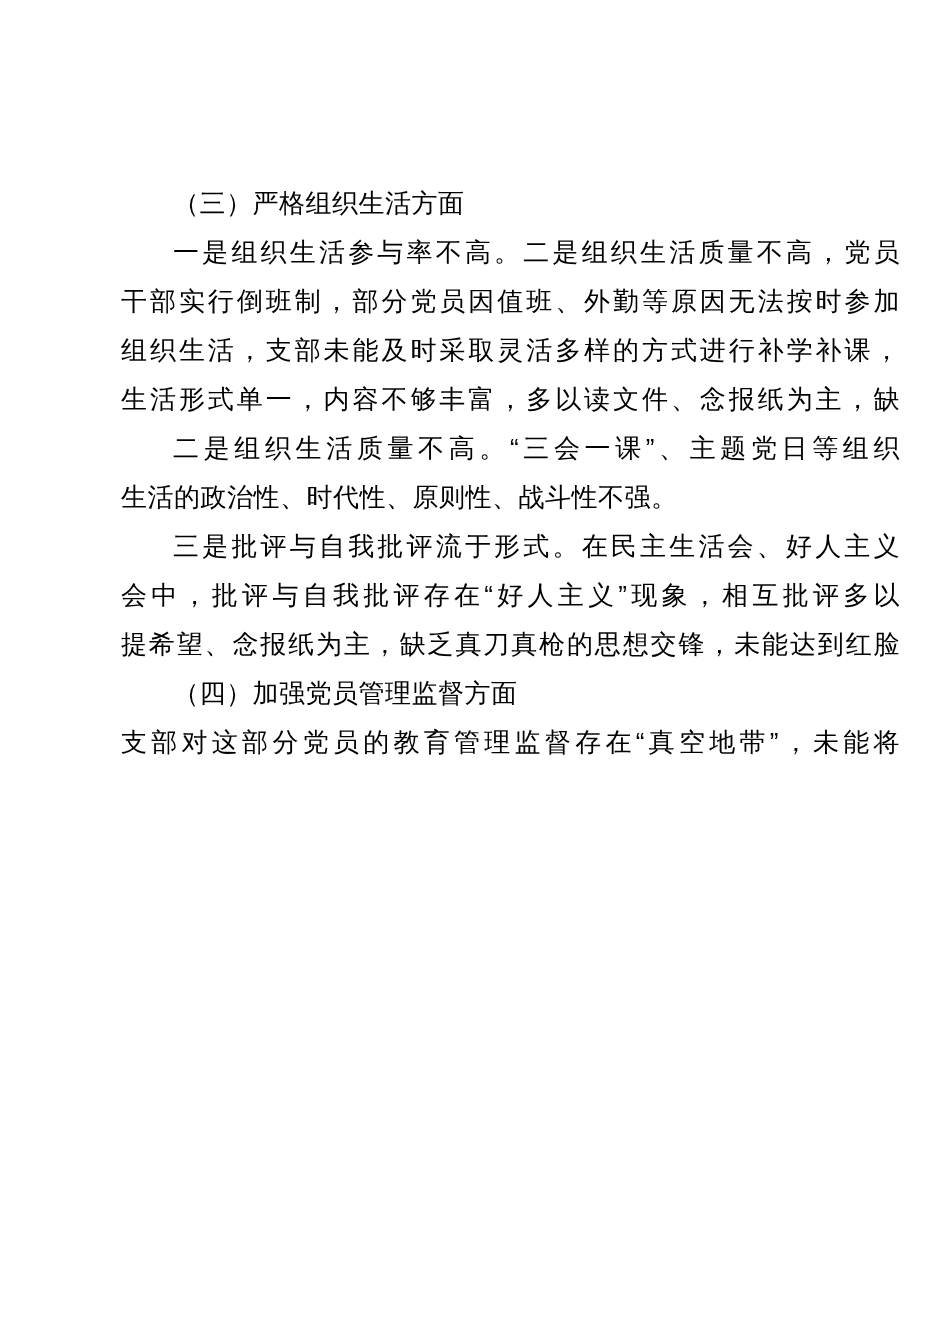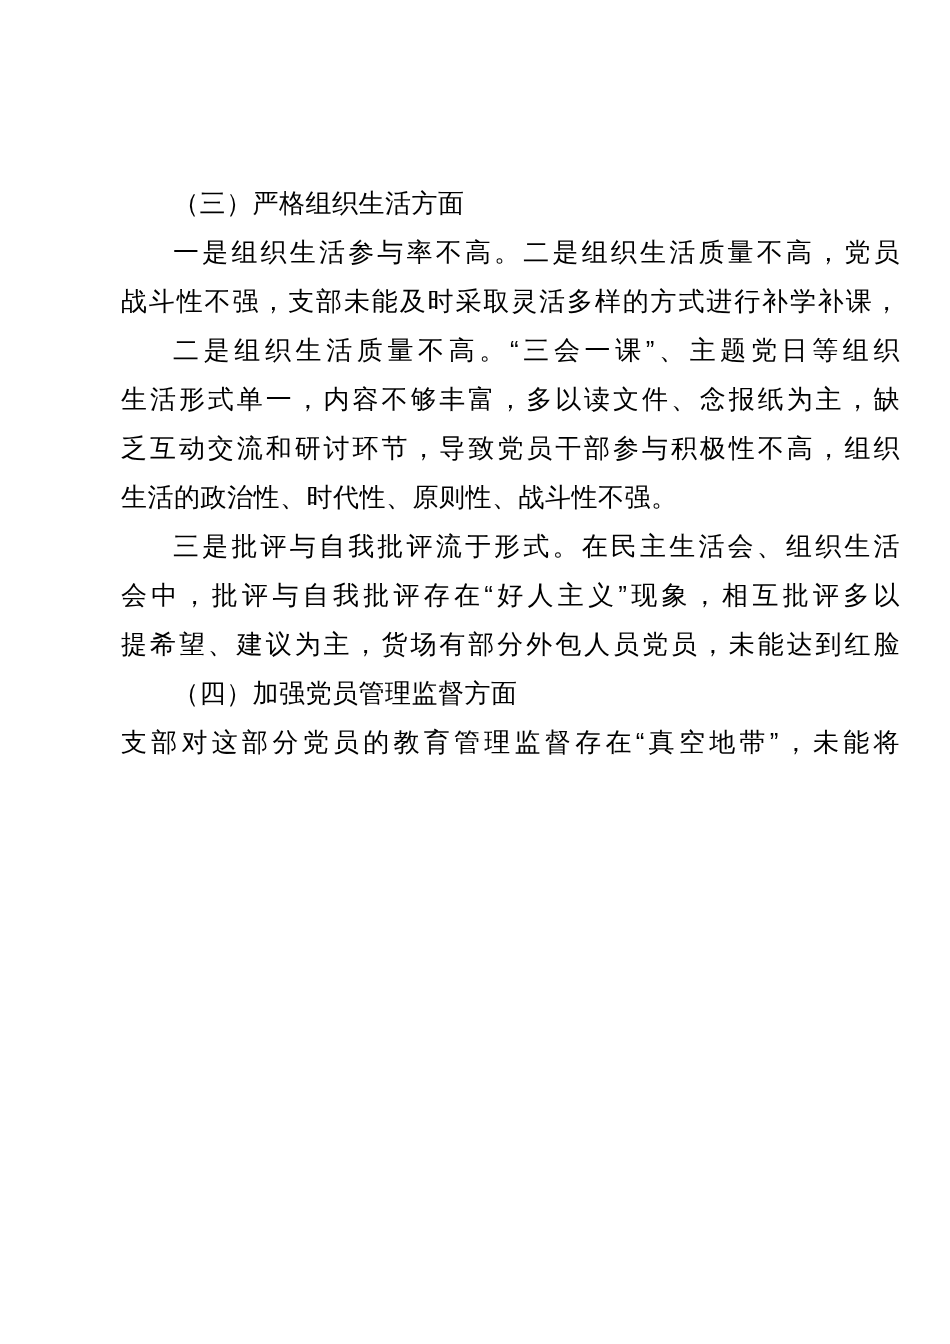--- a/index.html
+++ b/index.html
@@ -43,34 +43,34 @@
 <body>
 
 <div class="page">
 
   <div class="para">
     <div class="line indent end">（三）严格组织生活方面</div>
   </div>
 
   <div class="para">
     <div class="line indent">一是组织生活参与率不高。二是组织生活质量不高，党员</div>
-    <div class="line">战斗性不强，支部未能及时采取灵活多样的方式进行补学补课，</div>
+    <div class="line">干部实行倒班制，部分党员因值班、外勤等原因无法按时参加</div>
+    <div class="line">组织生活，支部未能及时采取灵活多样的方式进行补学补课，</div>
   </div>
 
   <div class="para">
+    <div class="line">生活形式单一，内容不够丰富，多以读文件、念报纸为主，缺</div>
     <div class="line indent">二是组织生活质量不高。“三会一课”、主题党日等组织</div>
-    <div class="line">生活形式单一，内容不够丰富，多以读文件、念报纸为主，缺</div>
-    <div class="line">乏互动交流和研讨环节，导致党员干部参与积极性不高，组织</div>
     <div class="line end">生活的政治性、时代性、原则性、战斗性不强。</div>
   </div>
 
   <div class="para">
-    <div class="line indent">三是批评与自我批评流于形式。在民主生活会、组织生活</div>
+    <div class="line indent">三是批评与自我批评流于形式。在民主生活会、好人主义</div>
     <div class="line">会中，批评与自我批评存在“好人主义”现象，相互批评多以</div>
-    <div class="line">提希望、建议为主，货场有部分外包人员党员，未能达到红脸</div>
+    <div class="line">提希望、念报纸为主，缺乏真刀真枪的思想交锋，未能达到红脸</div>
   </div>
 
   <div class="para">
     <div class="line indent end">（四）加强党员管理监督方面</div>
   </div>
 
   <div class="para">
     <div class="line">支部对这部分党员的教育管理监督存在“真空地带”，未能将</div>
 
   </div>

